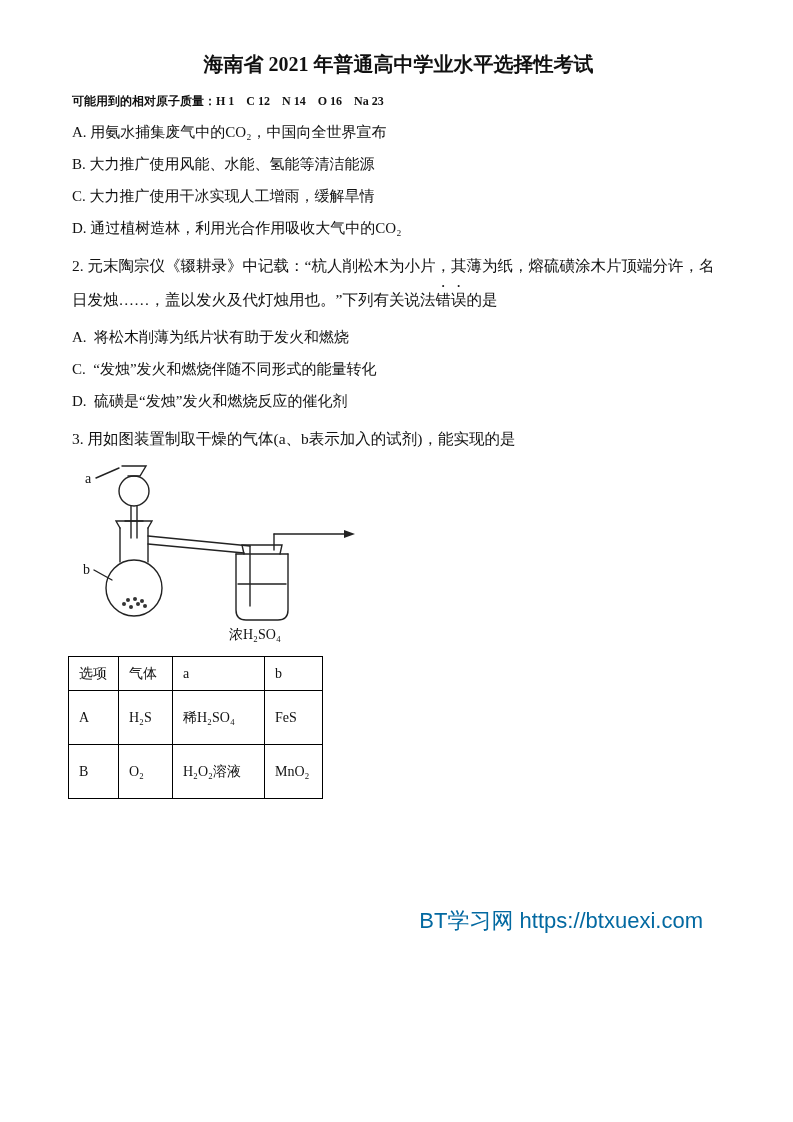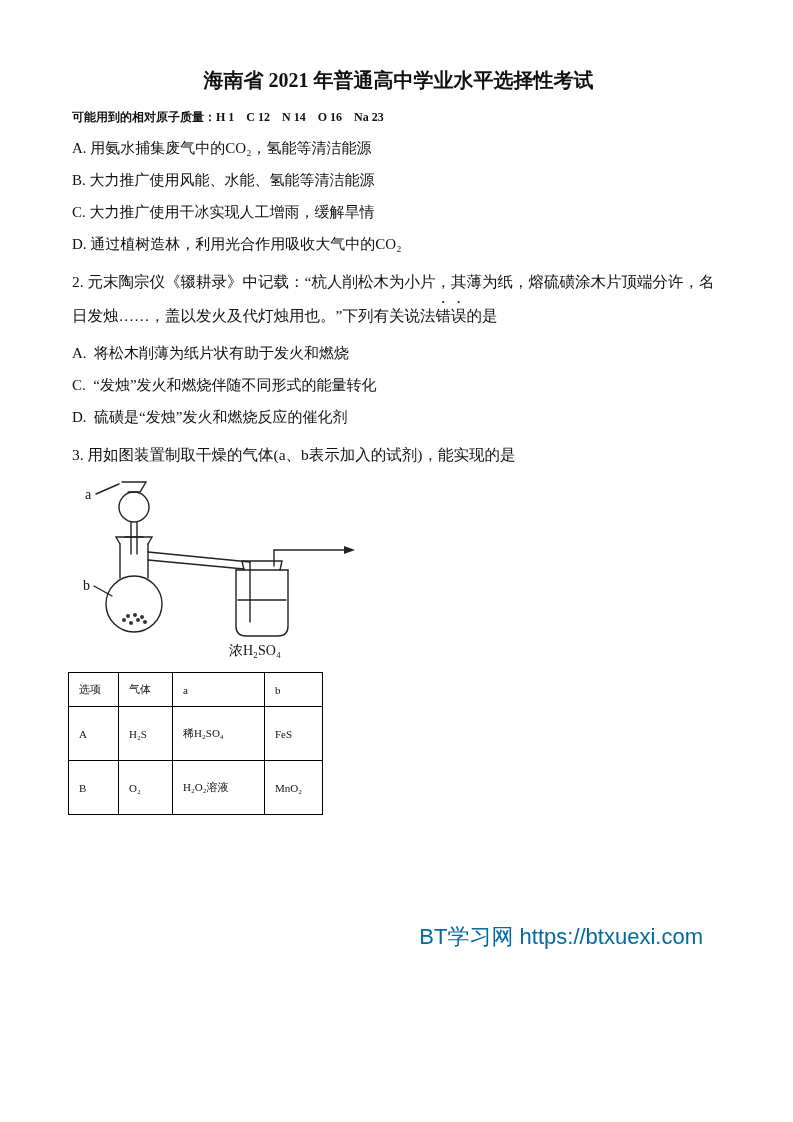--- a/index.html
+++ b/index.html
@@ -2,21 +2,21 @@
 <html><head>
 <meta charset="utf-8">
 <title>Exam Paper</title>
 <style>
   * { box-sizing: border-box; }
   html, body { margin: 0; padding: 0; background: #ffffff; }
   .page {
     width: 793px; height: 960px;
     background: #ffffff;
     position: relative;
-    margin: 16px auto;
+    margin: 0 auto;
     font-family: "Liberation Serif", "DejaVu Serif", serif;
     color: #111;
     overflow: hidden;
   }
   .content { padding: 50px 68px 0 72px; }
 
   .title   { font-size: 20px; font-weight: 700; text-align: center; margin: 0 0 14px 0; line-height: 1.4; }
   .subject { font-size: 20px; font-weight: 700; text-align: center; margin: 0 0 10px 0; line-height: 1.4; }
   .atomic  { font-size: 12px; font-weight: 700; margin: 2px 0 8px 0; white-space: pre-wrap; line-height: 1.6; }
   .section-header { font-size: 16.5px; font-weight: 700; line-height: 1.9; margin: 0 0 4px 0; }
@@ -27,21 +27,21 @@
   .em-dots {
     -webkit-text-emphasis: filled dot #111;
     text-emphasis: filled dot #111;
     -webkit-text-emphasis-position: over right;
     text-emphasis-position: over right;
   }
 
   .diagram { margin: 4px 0 2px 0; }
   .diagram-svg text { font-family: "Liberation Serif", serif; font-size: 14px; fill: #111; }
 
-  .qtable { border-collapse: collapse; margin: 6px 0 0 -4px; font-size: 11px; }
+  .qtable { border-collapse: collapse; margin: 6px 0 0 -4px; font-size: 14px; }
   .qtable td { border: 1px solid #000; padding: 6px 10px; vertical-align: middle; background: #fff; }
   .qtable .c0 { width: 50px; }
   .qtable .c1 { width: 54px; }
   .qtable .c2 { width: 92px; }
   .qtable .c3 { width: 58px; }
   .qtable tr.hdr td { height: 34px; }
   .qtable tr.data td { height: 54px; }
 
   .footer {
     position: absolute; right: 90px; bottom: 24px;
@@ -53,21 +53,21 @@
 <body>
 
 <div class="page">
   <div class="content">
 
     <h1 class="title">海南省 2021 年普通高中学业水平选择性考试</h1>
 
     <p class="atomic">可能用到的相对原子质量：H 1    C 12    N 14    O 16    Na 23</p>
 
 
-    <p class="opt">A. 用氨水捕集废气中的CO₂，氢能等清洁能源</p>
+    <p class="opt">A. 用氨水捕集废气中的CO₂，中国向全世界宣布</p>
     <p class="opt">B. 大力推广使用风能、水能、氢能等清洁能源</p>
     <p class="opt">C. 大力推广使用干冰实现人工增雨，缓解旱情</p>
     <p class="opt">D. 通过植树造林，利用光合作用吸收大气中的CO₂</p>
 
     <p class="qtext"><span>2. 元末陶宗仪《辍耕录》中记载：“杭人削松木为小片，其薄为纸，熔硫磺涂木片顶端分许，名日发烛……，盖以发火及代灯烛用也。”下列有关说法</span><span class="em-dots">错误</span><span>的是</span></p>
     <p class="opt">A.  将松木削薄为纸片状有助于发火和燃烧</p>
     <p class="opt">C.  “发烛”发火和燃烧伴随不同形式的能量转化</p>
     <p class="opt">D.  硫磺是“发烛”发火和燃烧反应的催化剂</p>
 
     <p class="qtext">3. 用如图装置制取干燥的气体(a、b表示加入的试剂)，能实现的是</p>

